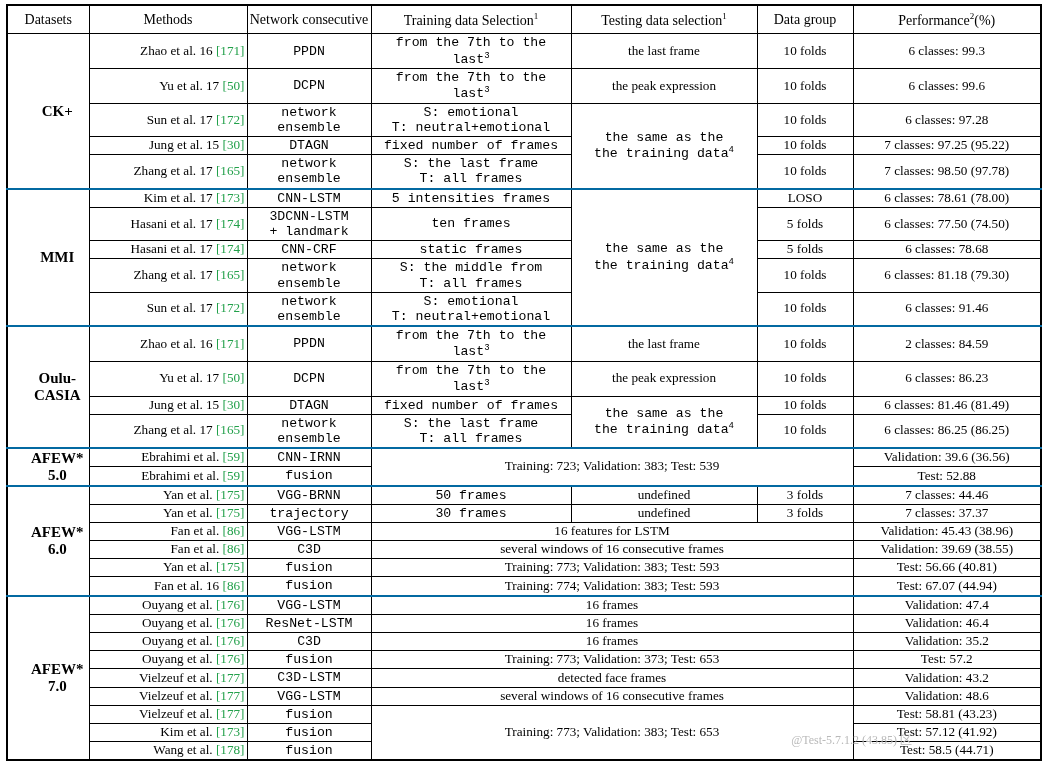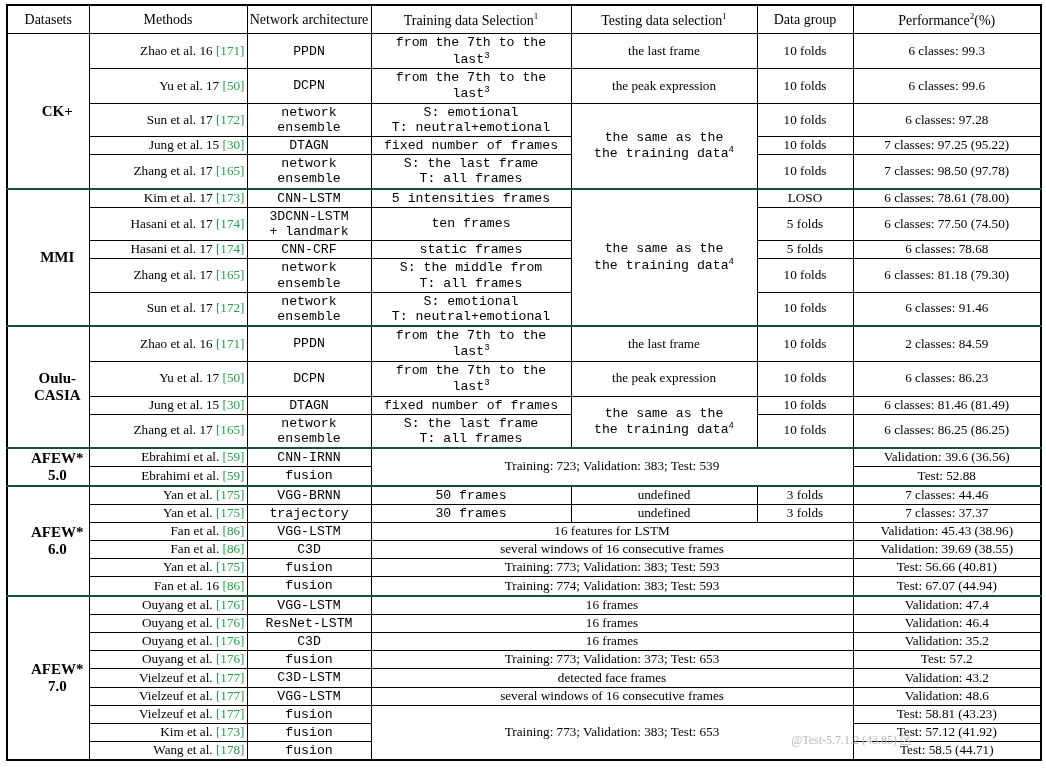--- a/index.html
+++ b/index.html
@@ -8,42 +8,42 @@
   table{border-collapse:collapse;width:1034px;table-layout:fixed;}
   td,th{border:1px solid #000;text-align:center;vertical-align:middle;font-size:13.2px;line-height:1.12;padding:1px 2px;font-weight:normal;}
   thead td{font-size:14px;padding:5px 2px;}
   .ds{font-weight:bold;font-size:15px;padding-left:20px;}
   .ref{color:#22a04a;}
   .sup{font-size:9px;vertical-align:super;}
   .two-line{line-height:1.15;font-family:Liberation Mono, monospace;}
   .tl{text-align:right;padding-left:4px;}
   .wm{position:absolute;right:14px;bottom:12px;font-size:12px;color:#b9b9b9;}
   .wmbox{position:relative;}
-  .thick-top td{border-top:2px solid #14532d;}
+  .thick-top td{border-top:2px solid #0369a1;}
   .outer{border:2px solid #000;}
 </style>
 </head>
 <body>
 
 <div class="wrap wmbox">
   <table class="outer">
     <colgroup>
       <col style="width:82px">
       <col style="width:158px">
       <col style="width:124px">
       <col style="width:200px">
       <col style="width:186px">
       <col style="width:96px">
       <col style="width:188px">
     </colgroup>
     <thead>
       <tr>
         <td>Datasets</td>
         <td>Methods</td>
-        <td><span>Network architecture</span></td>
+        <td><span>Network consecutive</span></td>
         <td><span>Training data Selection</span><span class="sup">1</span></td>
         <td><span>Testing data selection</span><span class="sup">1</span></td>
         <td><span>Data group</span></td>
         <td><span id="perf-a">Performance</span><span class="sup">2</span><span id="perf-b">(%)</span></td>
       </tr>
     </thead>
     <tbody id="tbody">
         <tr>
           <td rowspan="5" class="ds">
             <div>CK+</div>

